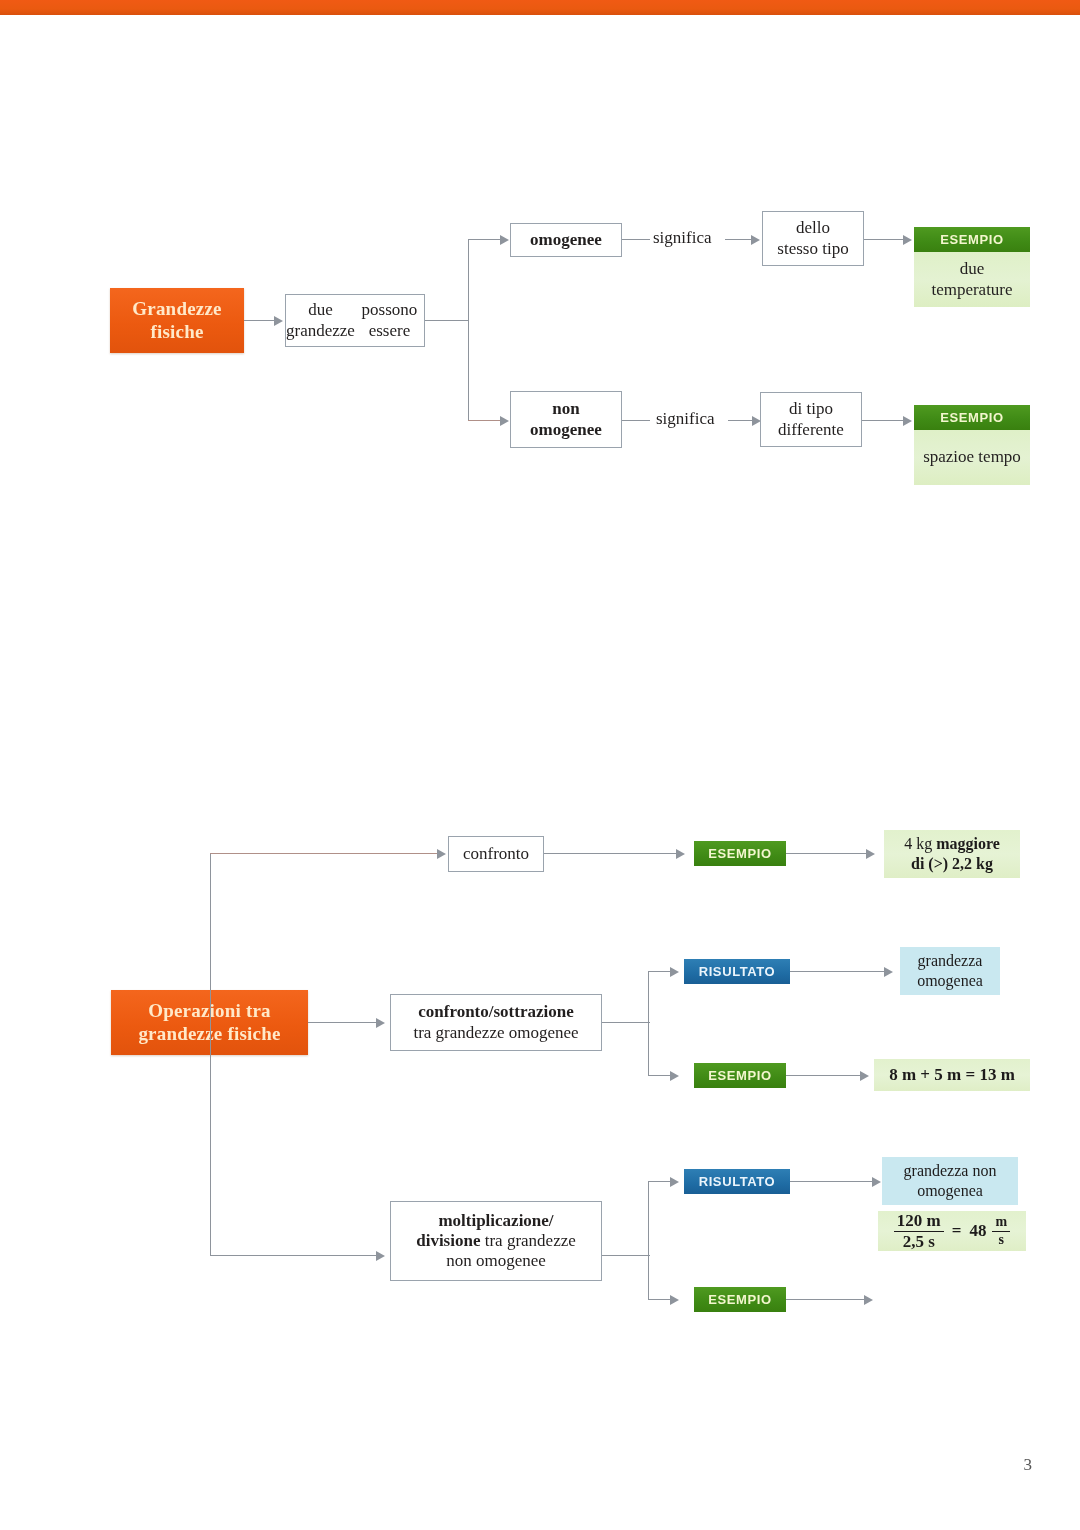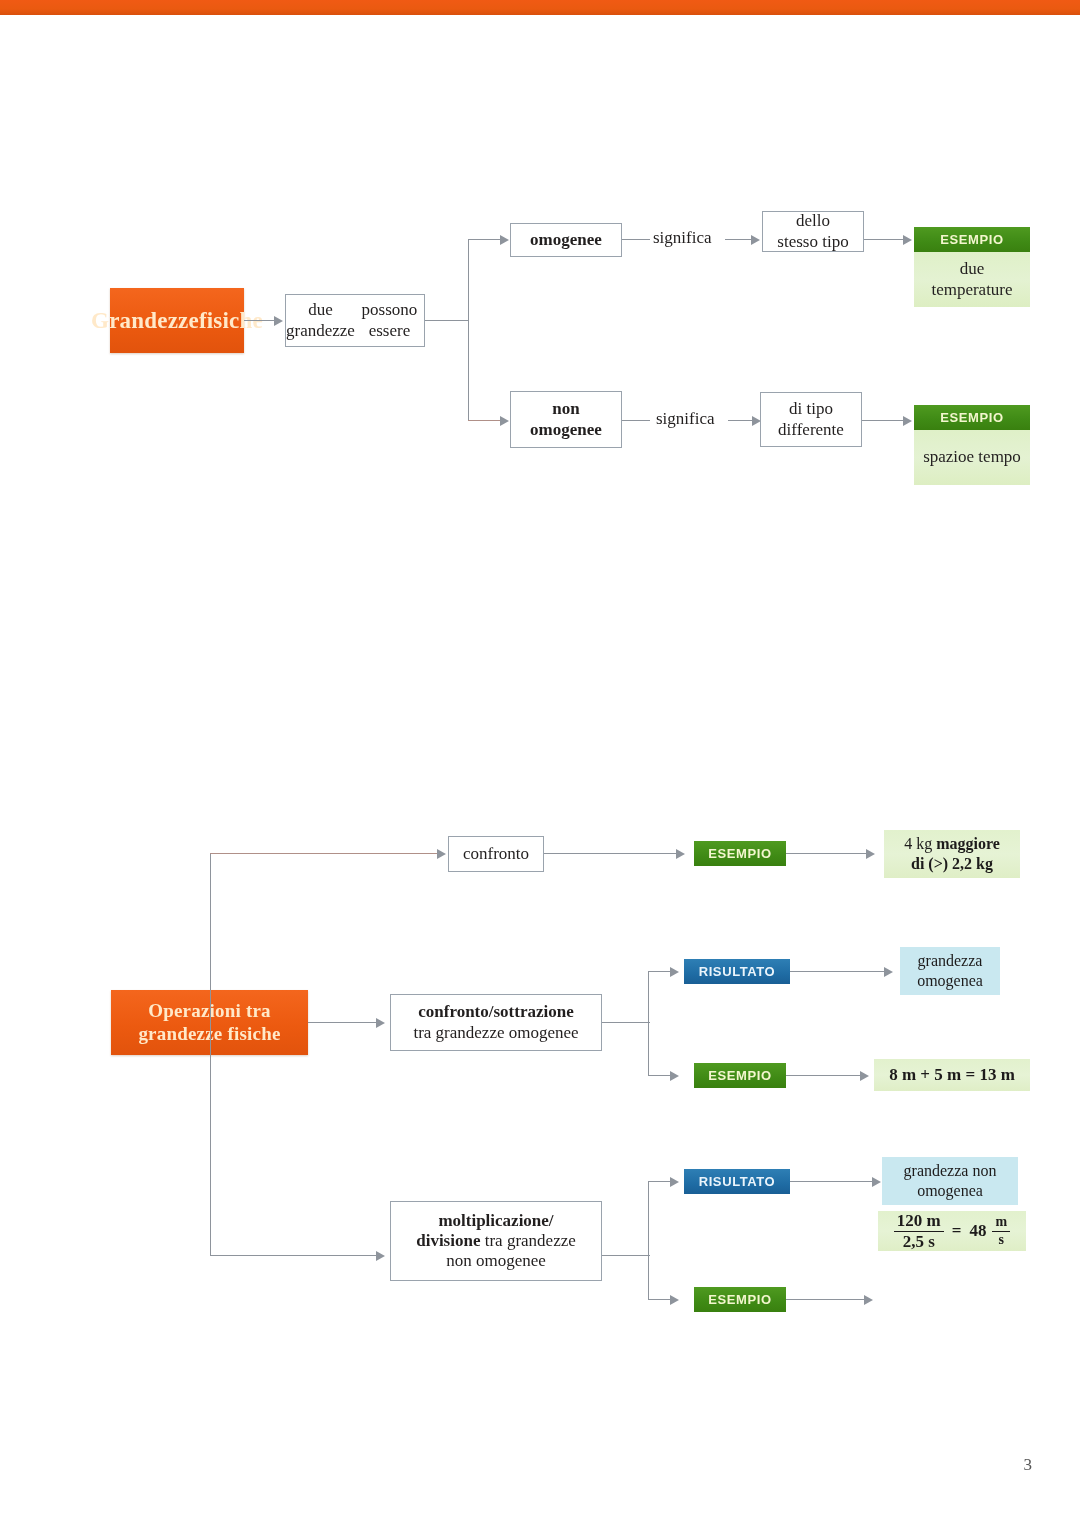--- a/index.html
+++ b/index.html
@@ -166,21 +166,21 @@
 </head>
 <body>
 
 <div id="page">
 
   <div class="top-bar"></div>
   <div class="page-body">
 
     <div>
 
-      <div class="node box-orange" style="left:110px; top:273px; width:134px; height:65px; font-size:23px; ">
+      <div class="node box-orange" style="left:110px; top:273px; width:134px; height:65px; font-size:19px; flex-direction:column;">
         <span>Grandezze</span>
         <span>fisiche</span>
       </div>
 
       <div class="hline" style="left:244px; top:305px; width:32px;"></div>
       <div class="arrowhead" style="left:274px; top:301px;"></div>
 
       <div class="node box-white" style="left:285px; top:279px; width:140px; height:53px; font-size:17px; flex-direction:row;">
         <span>due grandezze</span>
         <span>possono essere</span>
@@ -197,21 +197,21 @@
 
       <div class="node box-white" style="left:510px; top:208px; width:112px; height:34px; font-size:17px; font-weight:bold;">
         <span>omogenee</span>
       </div>
 
       <div class="hline" style="left:622px; top:224px; width:28px;"></div>
       <div class="label-plain" style="left:653px; top:213px; font-size:17px;">significa</div>
       <div class="hline" style="left:725px; top:224px; width:28px;"></div>
       <div class="arrowhead" style="left:751px; top:220px;"></div>
 
-      <div class="node box-white" style="left:762px; top:196px; width:102px; height:41px; font-size:17px; flex-direction:column;">
+      <div class="node box-white" style="left:762px; top:196px; width:102px; height:55px; font-size:17px; flex-direction:column;">
         <span>dello</span>
         <span>stesso tipo</span>
       </div>
 
       <div class="hline" style="left:864px; top:224px; width:42px;"></div>
       <div class="arrowhead" style="left:903px; top:220px;"></div>
 
       <div class="tagbox" style="left:914px; top:212px; width:116px;">
         <div class="tag-head tag-green-head" style="height:25px; line-height:25px; font-size:13px;">ESEMPIO</div>
         <div class="tag-body body-green" style="height:55px; font-size:17px; flex-direction:column;">

